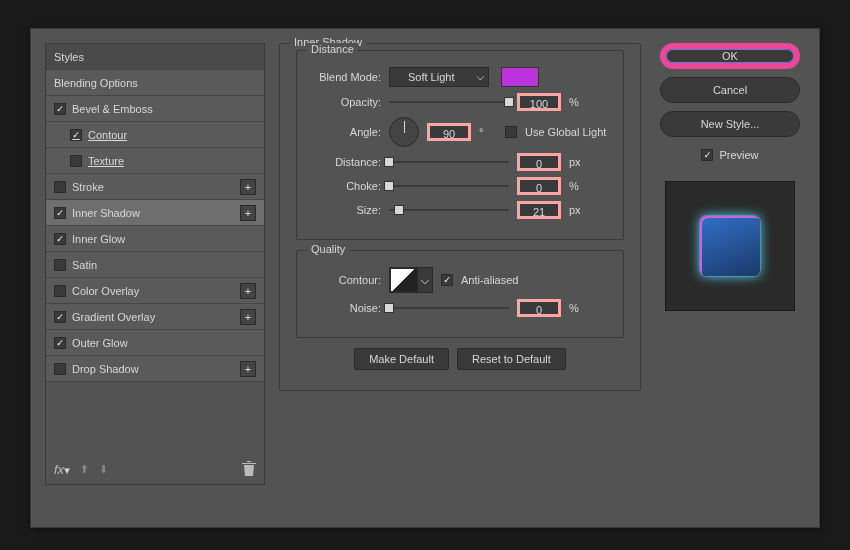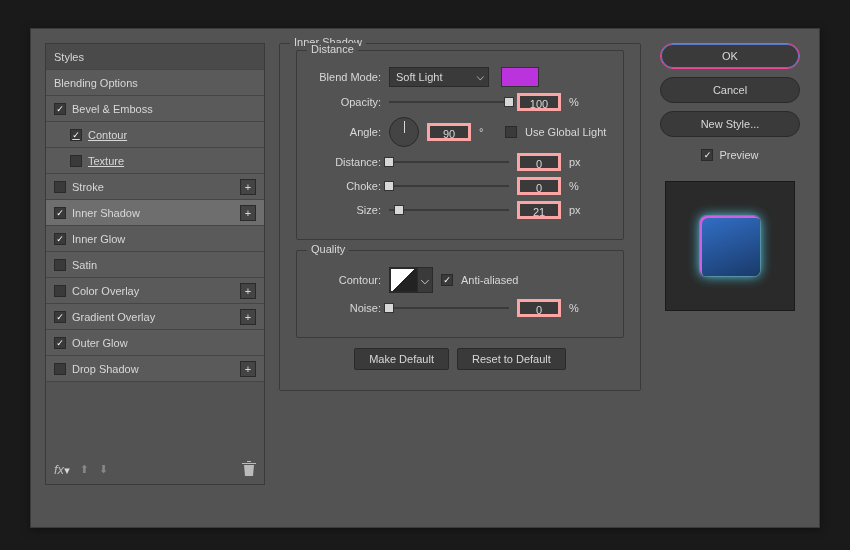--- a/index.html
+++ b/index.html
@@ -19,37 +19,37 @@
 .plus-btn { margin-left:auto; width:16px; height:16px; border:1px solid #2a2a2a; background:#444; display:flex; align-items:center; justify-content:center; font-size:11px; }
 .footer { margin-top:auto; height:30px; display:flex; align-items:center; padding:0 8px; gap:10px; }
 .fx { font-style:italic; font-size:13px; color:#bbb; }
 .arrow-up, .arrow-down { color:#888; font-size:11px; }
 .trash { margin-left:auto; width:14px; height:16px; }
 .fieldset { border:1px solid #3a3a3a; border-radius:2px; padding:10px 16px 14px 16px; margin-bottom:10px; position:relative; }
 .fieldset > .legend { position:absolute; top:-8px; left:10px; background:#535353; padding:0 4px; font-size:11px; }
 .center-panel { flex:1; }
 .row { display:flex; align-items:center; margin:6px 0; gap:8px; }
 .label { width:68px; text-align:right; }
-.select { width:100px; height:20px; background:#3a3a3a; border:1px solid #2a2a2a; display:flex; align-items:center; padding:0 6px; position:relative; }
+.select { width:100px; height:20px; background:#3a3a3a; border:1px solid #2a2a2a; display:flex; align-items:center; padding:0 18px; position:relative; }
 .select::after { content:"⌵"; position:absolute; right:4px; font-size:10px; }
 .color-swatch { width:38px; height:20px; background:#bb33dd; border:1px solid #333; margin-left:4px; }
 .slider { position:relative; width:120px; height:14px; }
 .slider .track { position:absolute; top:6px; left:0; right:0; height:2px; background:#3a3a3a; }
 .slider .thumb { position:absolute; top:2px; width:10px; height:10px; background:#d8d8d8; border:1px solid #333; transform:translateX(-50%); }
 .numbox { width:44px; height:18px; background:#3a3a3a; border:3px solid #fca5a5; text-align:center; line-height:16px; }
 .unit { width:18px; }
 .angle-dial { width:30px; height:30px; border-radius:50%; border:1px solid #2a2a2a; background:#444; position:relative; }
 .angle-dial::after { content:""; position:absolute; left:50%; top:3px; width:1px; height:12px; background:#d8d8d8; }
 .contour-swatch { width:28px; height:24px; background:linear-gradient(135deg,#fff 0%,#fff 49%,#222 50%,#222 100%); border:1px solid #2a2a2a; }
 .contour-wrap { display:flex; align-items:center; border:1px solid #2a2a2a; background:#3a3a3a; }
 .contour-wrap .dd { width:14px; text-align:center; }
 .btn { height:22px; padding:0 14px; background:#3a3a3a; border:1px solid #2a2a2a; border-radius:2px; display:inline-flex; align-items:center; cursor:pointer; }
 .right-panel { width:150px; display:flex; flex-direction:column; gap:8px; align-items:center; }
 .pill-btn { width:140px; height:26px; border-radius:13px; background:#3a3a3a; border:1px solid #2a2a2a; display:flex; align-items:center; justify-content:center; cursor:pointer; }
-.pill-btn.primary { border:1px solid #ec4899; box-shadow:0 0 0 1px #5a7ac8 inset; }
+.pill-btn.primary { border:6px solid #ec4899; box-shadow:0 0 0 1px #5a7ac8 inset; }
 .preview-box { width:130px; height:130px; background:#2a2a2a; border:1px solid #1a1a1a; margin-top:6px; display:flex; align-items:center; justify-content:center; }
 .preview-inner { width:60px; height:60px; border-radius:6px; background:linear-gradient(160deg,#3270c8,#1a3a6a); box-shadow:0 0 12px #55ddff, inset 2px 2px 0 #d060e0, 0 0 0 1px #555; }
 .dd-small::after { content:"⌵"; }
 </style>
 </head>
 <body>
 
 <div class="window">
   <div class="body">
 

